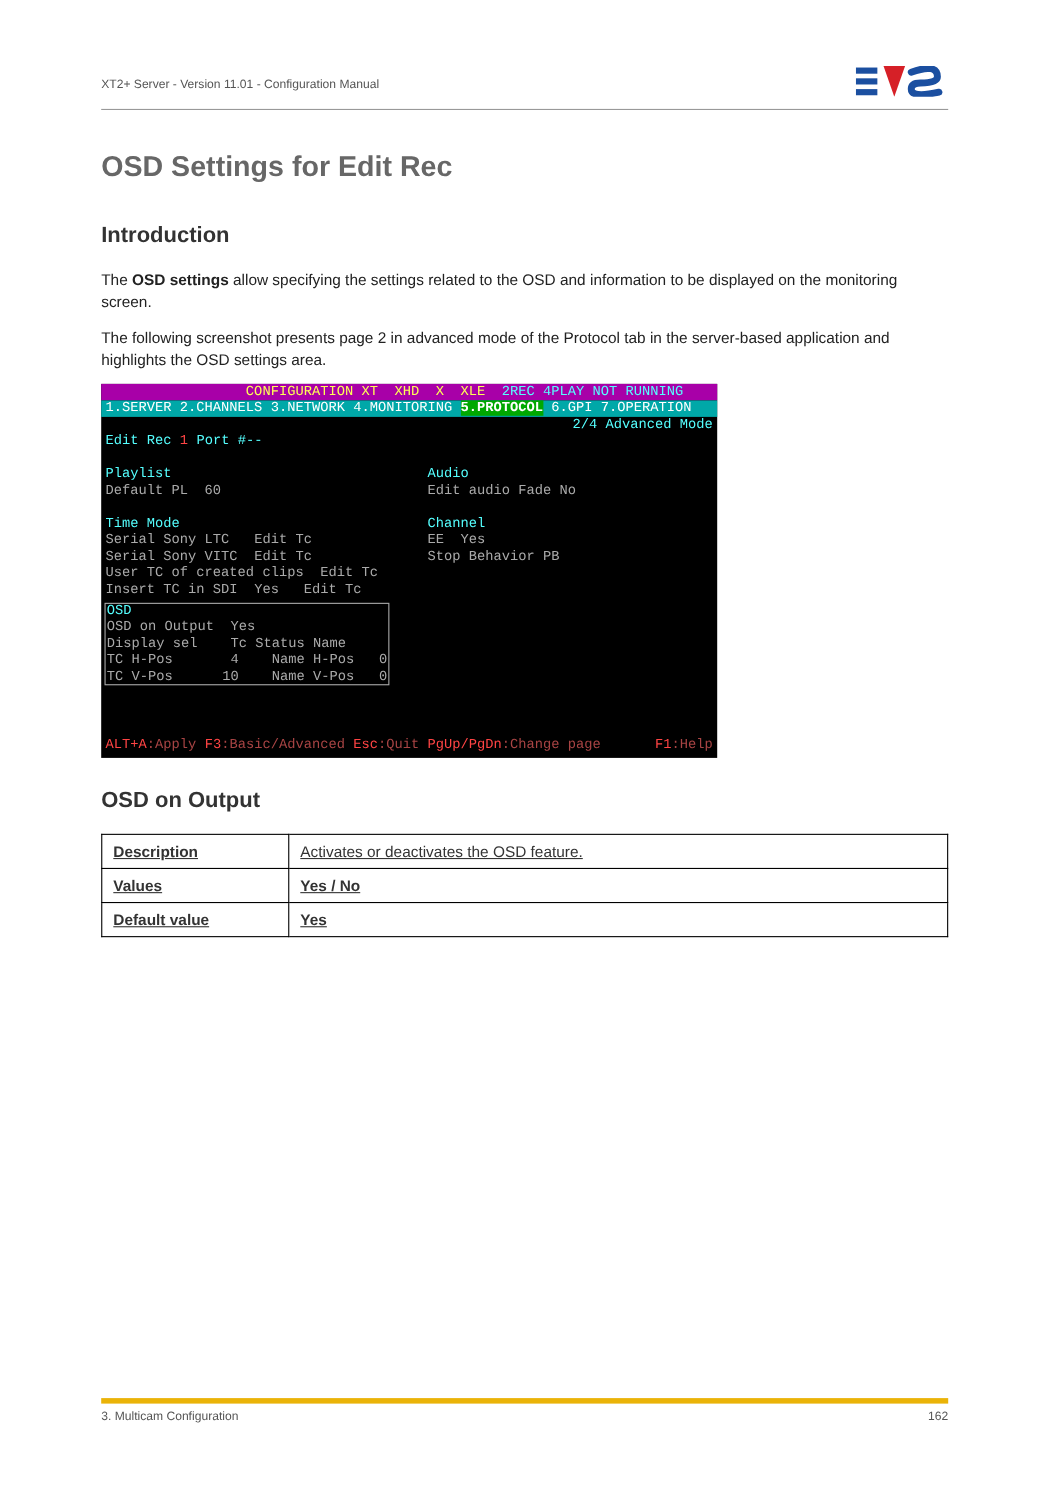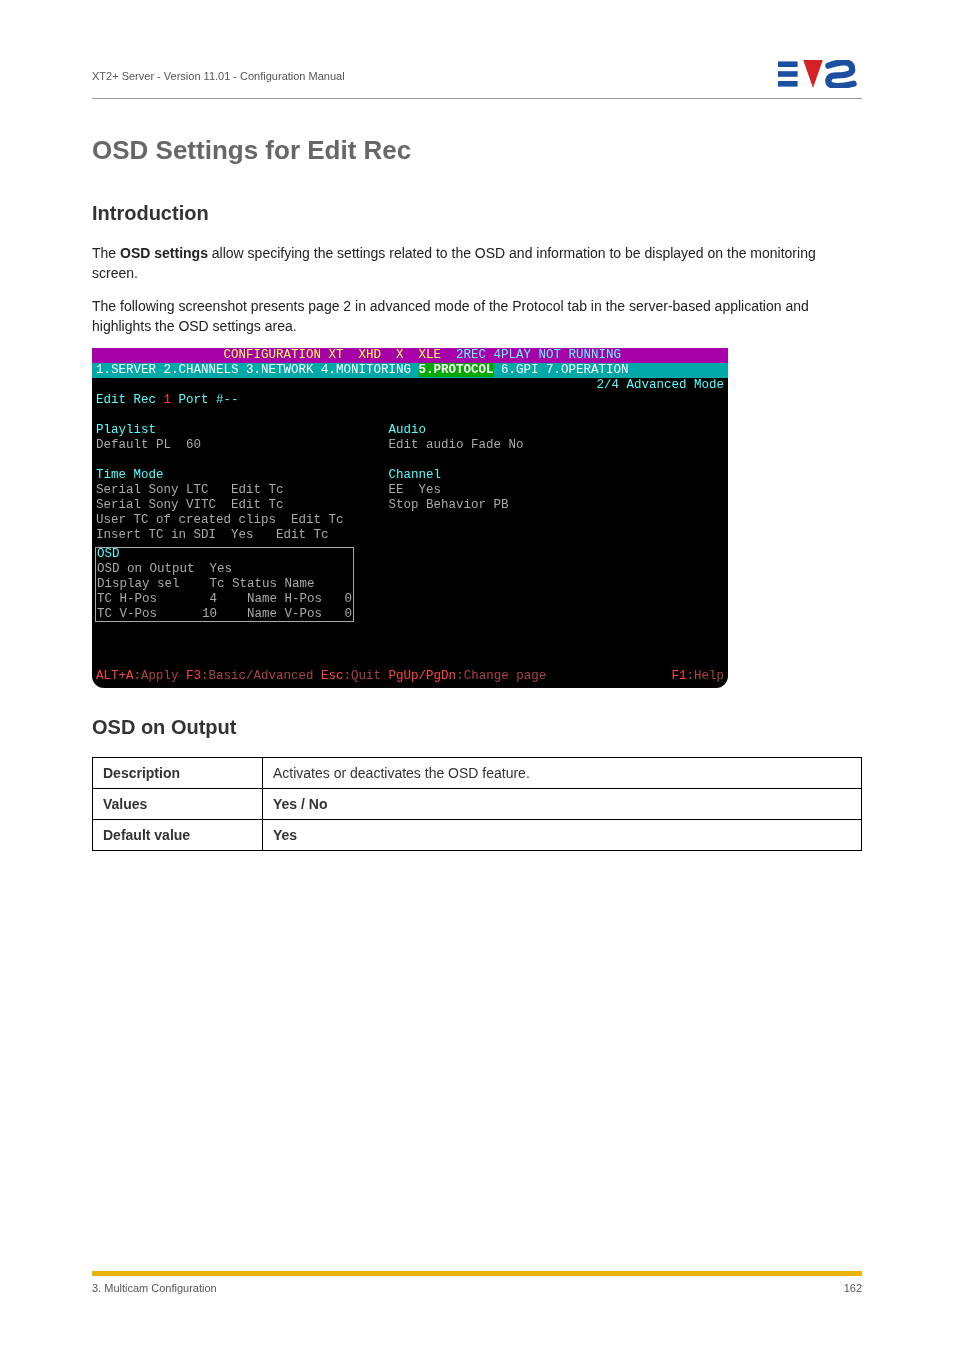--- a/index.html
+++ b/index.html
@@ -41,28 +41,27 @@
     color: #333;
     margin: 0 0 18px 0;
   }
   p.body {
     font-size: 14px;
     line-height: 1.45;
     color: #222;
     margin-bottom: 12px;
   }
   .terminal {
-    width: 636px;
+    width: 560px;
     background: #000;
     font-family: "Courier New", monospace;
     font-size: 12.5px;
     line-height: 1.22;
     margin: 8px 0 28px 0;
     padding-bottom: 4px;
-    border-radius: 12px;
   }
   .t-line { padding: 0 4px; height: 15px; white-space: pre; color: #aaa; }
   .t-magenta-bg { background: #a800a8; }
   .t-cyan-bg { background: #00a8a8; }
   .t-red { color: #f44; }
   .t-cyan { color: #5ff; }
   .t-yellow { color: #ff5; }
   .t-grey { color: #aaa; }
   .t-white { color: #fff; text-align: right; }
   .t-darkred { color: #a84444; }
@@ -71,20 +70,21 @@
   .box-outline {
     display: inline-block;
     outline: 1px solid #aaa;
     outline-offset: -1px;
   }
   table.spec {
     border-collapse: collapse;
     width: 100%;
     margin-top: 14px;
     font-size: 14px;
+    text-decoration: underline;
   }
   table.spec td {
     border: 1px solid #000;
     padding: 7px 10px;
     vertical-align: top;
   }
   table.spec td:first-child {
     width: 170px;
     font-weight: bold;
   }

